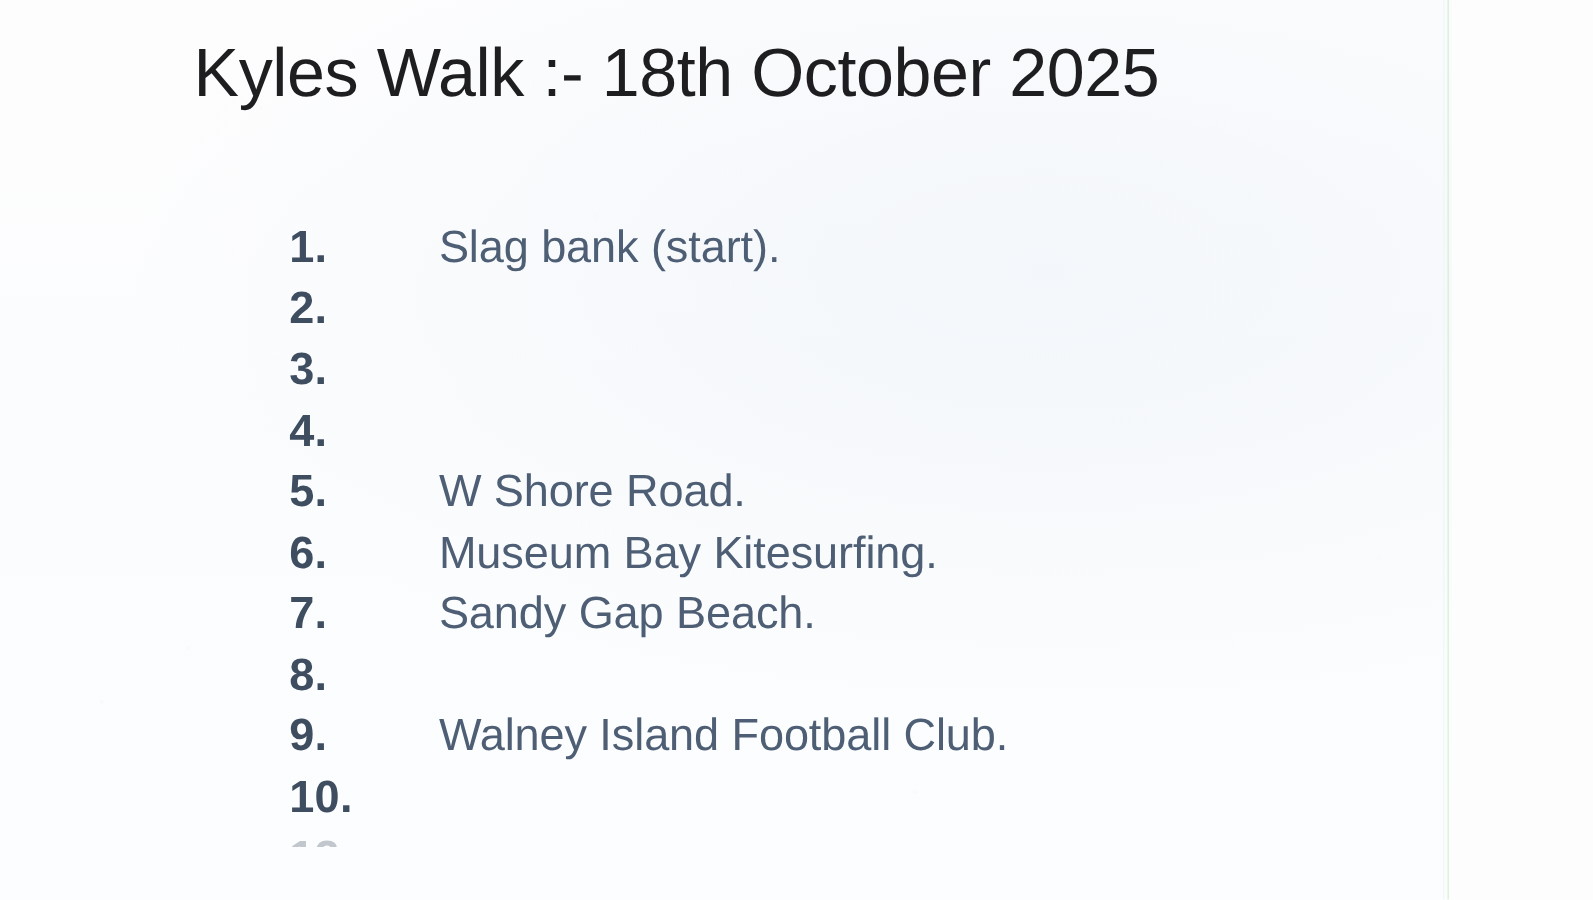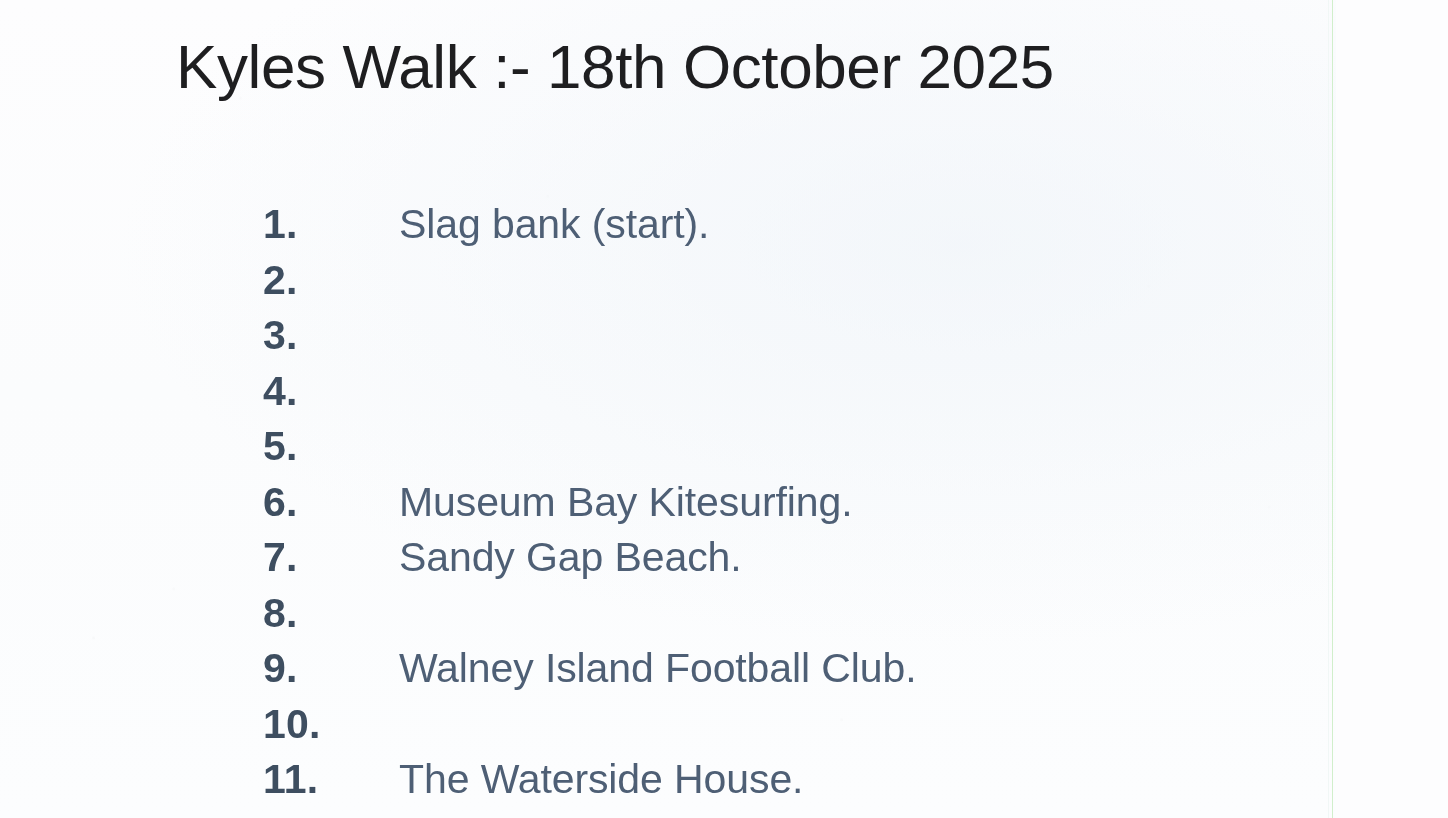--- a/index.html
+++ b/index.html
@@ -25,21 +25,20 @@
       radial-gradient(circle at 18% 12%, rgba(0,0,0,0.012) 0 1px, rgba(0,0,0,0) 2px),
       radial-gradient(circle at 41% 24%, rgba(0,0,0,0.010) 0 1px, rgba(0,0,0,0) 2px),
       radial-gradient(circle at 7% 78%, rgba(0,0,0,0.014) 0 1px, rgba(0,0,0,0) 2px),
       radial-gradient(circle at 13% 72%, rgba(0,0,0,0.011) 0 1px, rgba(0,0,0,0) 2px),
       radial-gradient(circle at 63% 88%, rgba(0,0,0,0.010) 0 1px, rgba(0,0,0,0) 2px),
       radial-gradient(circle at 86% 35%, rgba(0,0,0,0.009) 0 1px, rgba(0,0,0,0) 2px),
       radial-gradient(circle at 95% 62%, rgba(0,0,0,0.009) 0 1px, rgba(0,0,0,0) 2px),
       radial-gradient(circle at 34% 6%, rgba(0,0,0,0.010) 0 1px, rgba(0,0,0,0) 2px),
       linear-gradient(180deg, #fdfdfe 0%, #fbfcfd 48%, #fcfdfe 100%);
     overflow: hidden;
-    padding-left: 16px;
   }
 
   
   .slide::before {
     content: "";
     position: absolute;
     inset: 0;
     pointer-events: none;
     background:
       radial-gradient(ellipse 90% 70% at 72% 30%, rgba(236,242,248,0.55) 0%, rgba(255,255,255,0) 70%);
@@ -134,20 +133,21 @@
     <div class="list-row">
       <span class="row-number">3.</span>
     </div>
 
     <div class="list-row">
       <span class="row-number">4.</span>
     </div>
 
     <div class="list-row">
       <span class="row-number">5.</span>
+      <span class="row-label">W Shore Road.</span>
     </div>
 
     <div class="list-row">
       <span class="row-number">6.</span>
       <span class="row-label">Museum Bay Kitesurfing.</span>
     </div>
 
     <div class="list-row">
       <span class="row-number">7.</span>
       <span class="row-label">Sandy Gap Beach.</span>
@@ -159,24 +159,20 @@
 
     <div class="list-row">
       <span class="row-number">9.</span>
       <span class="row-label">Walney Island Football Club.</span>
     </div>
 
     <div class="list-row">
       <span class="row-number">10.</span>
     </div>
 
-    <div class="list-row">
-      <span class="row-number">11.</span>
-      <span class="row-label">The Waterside House.</span>
-    </div>
 
     <div class="list-row clipped">
       <span class="row-number">12.</span>
       <span class="row-label"></span>
     </div>
 
   </div>
 
   <div class="edge-line inner"></div>
   <div class="edge-line"></div>

